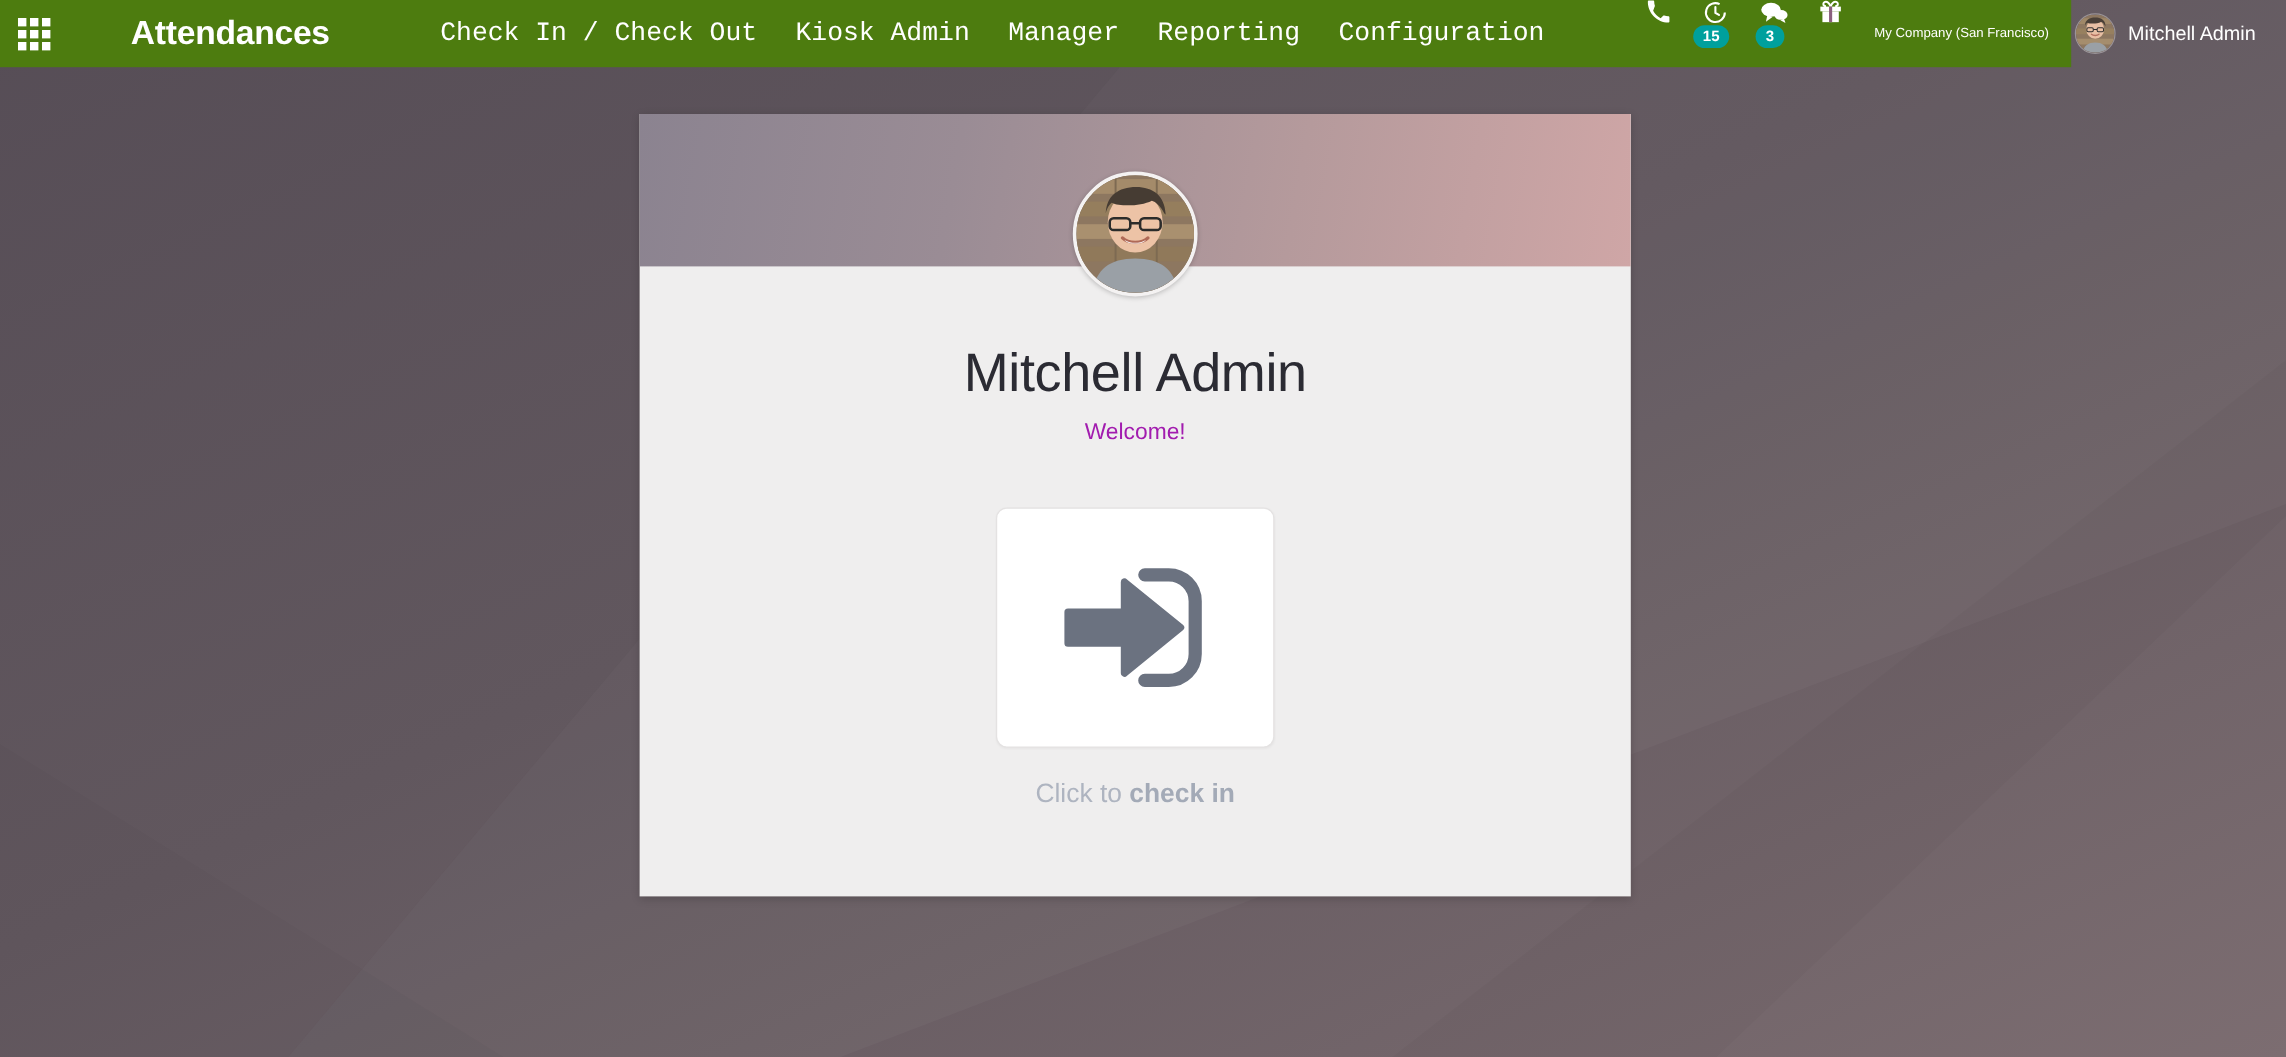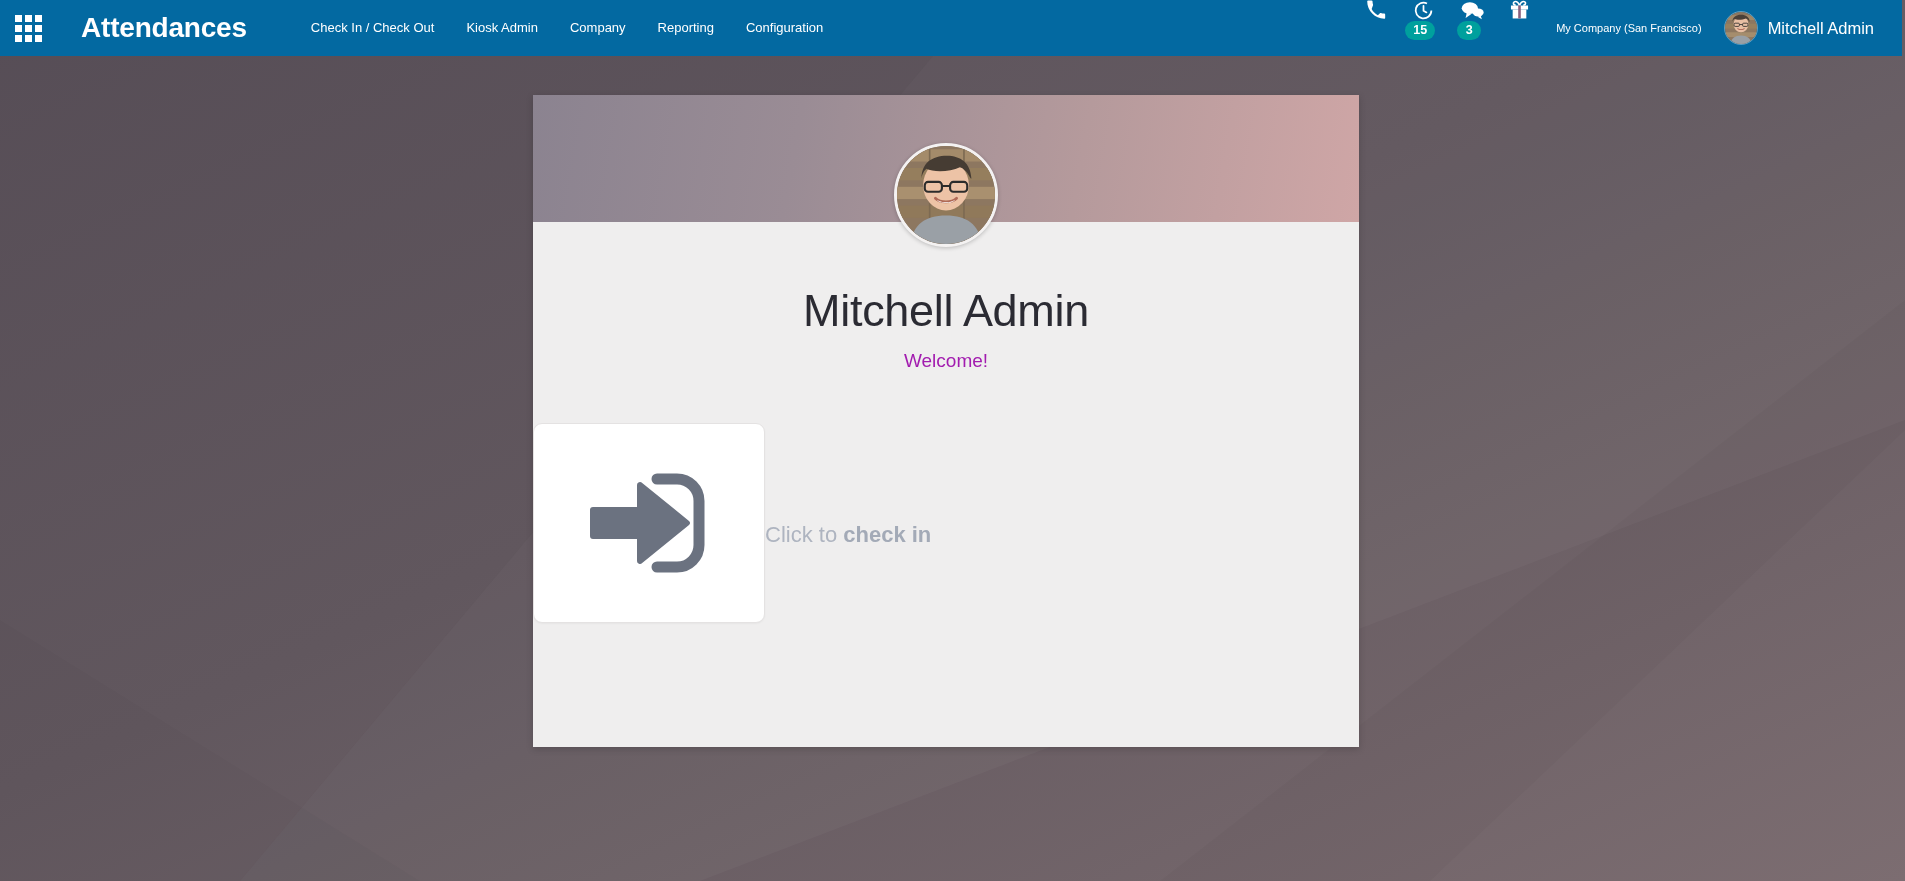--- a/index.html
+++ b/index.html
@@ -29,27 +29,28 @@
     position: absolute;
     inset: 0;
     width: 100%;
     height: 100%;
   }
 
   
   #navbar {
     position: absolute;
     top: 0; left: 0;
-    width: 1902px;
-    height: 56px;
-    background: #0369a1;
+    width: 1726px;
+    height: 56px;
+    background: #4d7c0f;
     display: flex;
     align-items: center;
     z-index: 30;
     color: #ffffff;
+    gap: 28px;
   }
 
   .apps-menu-btn {
     width: 56px;
     height: 56px;
     display: flex;
     align-items: center;
     justify-content: center;
     cursor: pointer;
     flex: 0 0 auto;
@@ -79,27 +80,28 @@
     flex: 0 0 auto;
   }
 
   .main-menu {
     display: flex;
     align-items: center;
     height: 56px;
     flex: 0 0 auto;
   }
   .menu-item {
-    font-size: 13px;
+    font-size: 22px;
     color: #ffffff;
     padding: 0 16px;
     height: 56px;
     line-height: 56px;
     white-space: nowrap;
     cursor: pointer;
+    font-family: Liberation Mono, monospace;
   }
 
   .nav-spacer { flex: 1 1 auto; }
 
   .systray {
     display: flex;
     align-items: center;
     height: 56px;
     padding-right: 14px;
     flex: 0 0 auto;
@@ -218,20 +220,21 @@
   .welcome-msg {
     font-size: 19px;
     color: #a21caf;
     font-weight: 400;
     margin-top: 14px;
   }
 
   .checkin-zone {
     margin-top: 51px;
     display: flex;
+    flex-direction: column;
     align-items: center;
   }
 
   .checkin-button {
     width: 232px;
     height: 200px;
     background: #ffffff;
     border: 1px solid #e4e2e2;
     border-radius: 9px;
     display: flex;
@@ -285,21 +288,21 @@
         <i></i>
         <i></i>
     </div>
   </div>
 
   <div class="brand-title">Attendances</div>
 
   <div class="main-menu">
     <div class="menu-item">Check In / Check Out</div>
     <div class="menu-item">Kiosk Admin</div>
-    <div class="menu-item">Company</div>
+    <div class="menu-item">Manager</div>
     <div class="menu-item">Reporting</div>
     <div class="menu-item">Configuration</div>
   </div>
 
   <div class="nav-spacer"></div>
 
   <div class="systray">
 
     <div class="systray-item">
       <svg width="20" height="20" viewBox="0 0 24 24">

